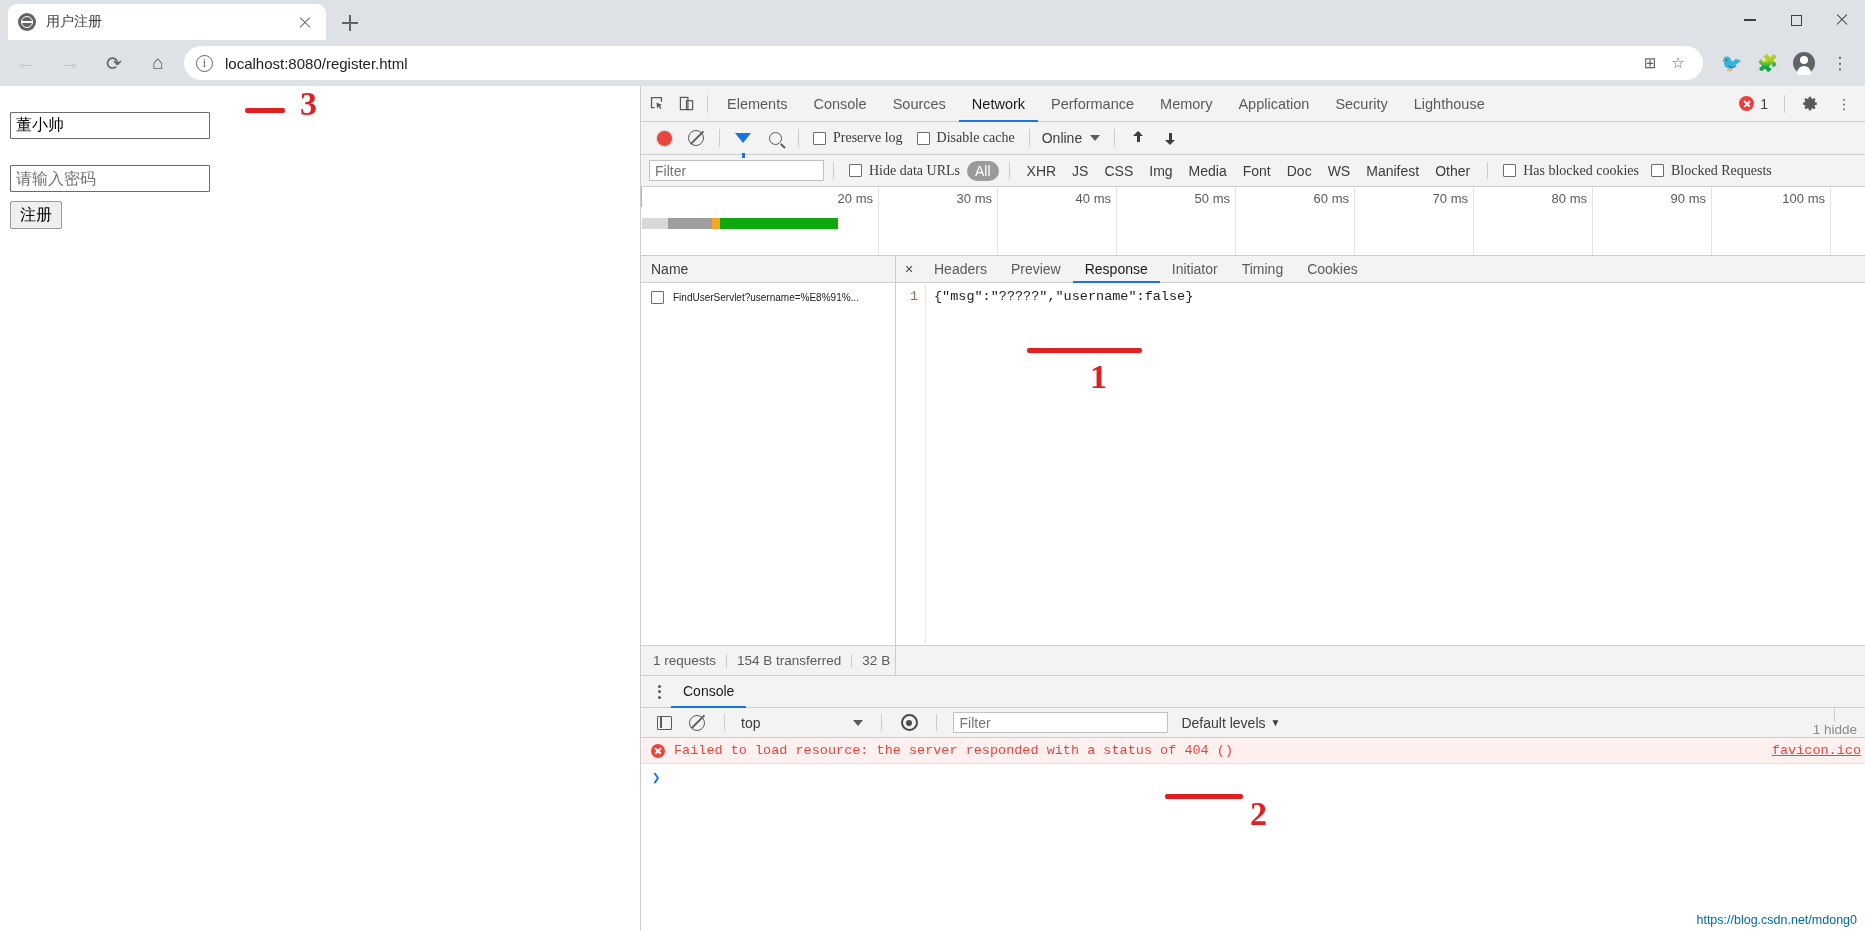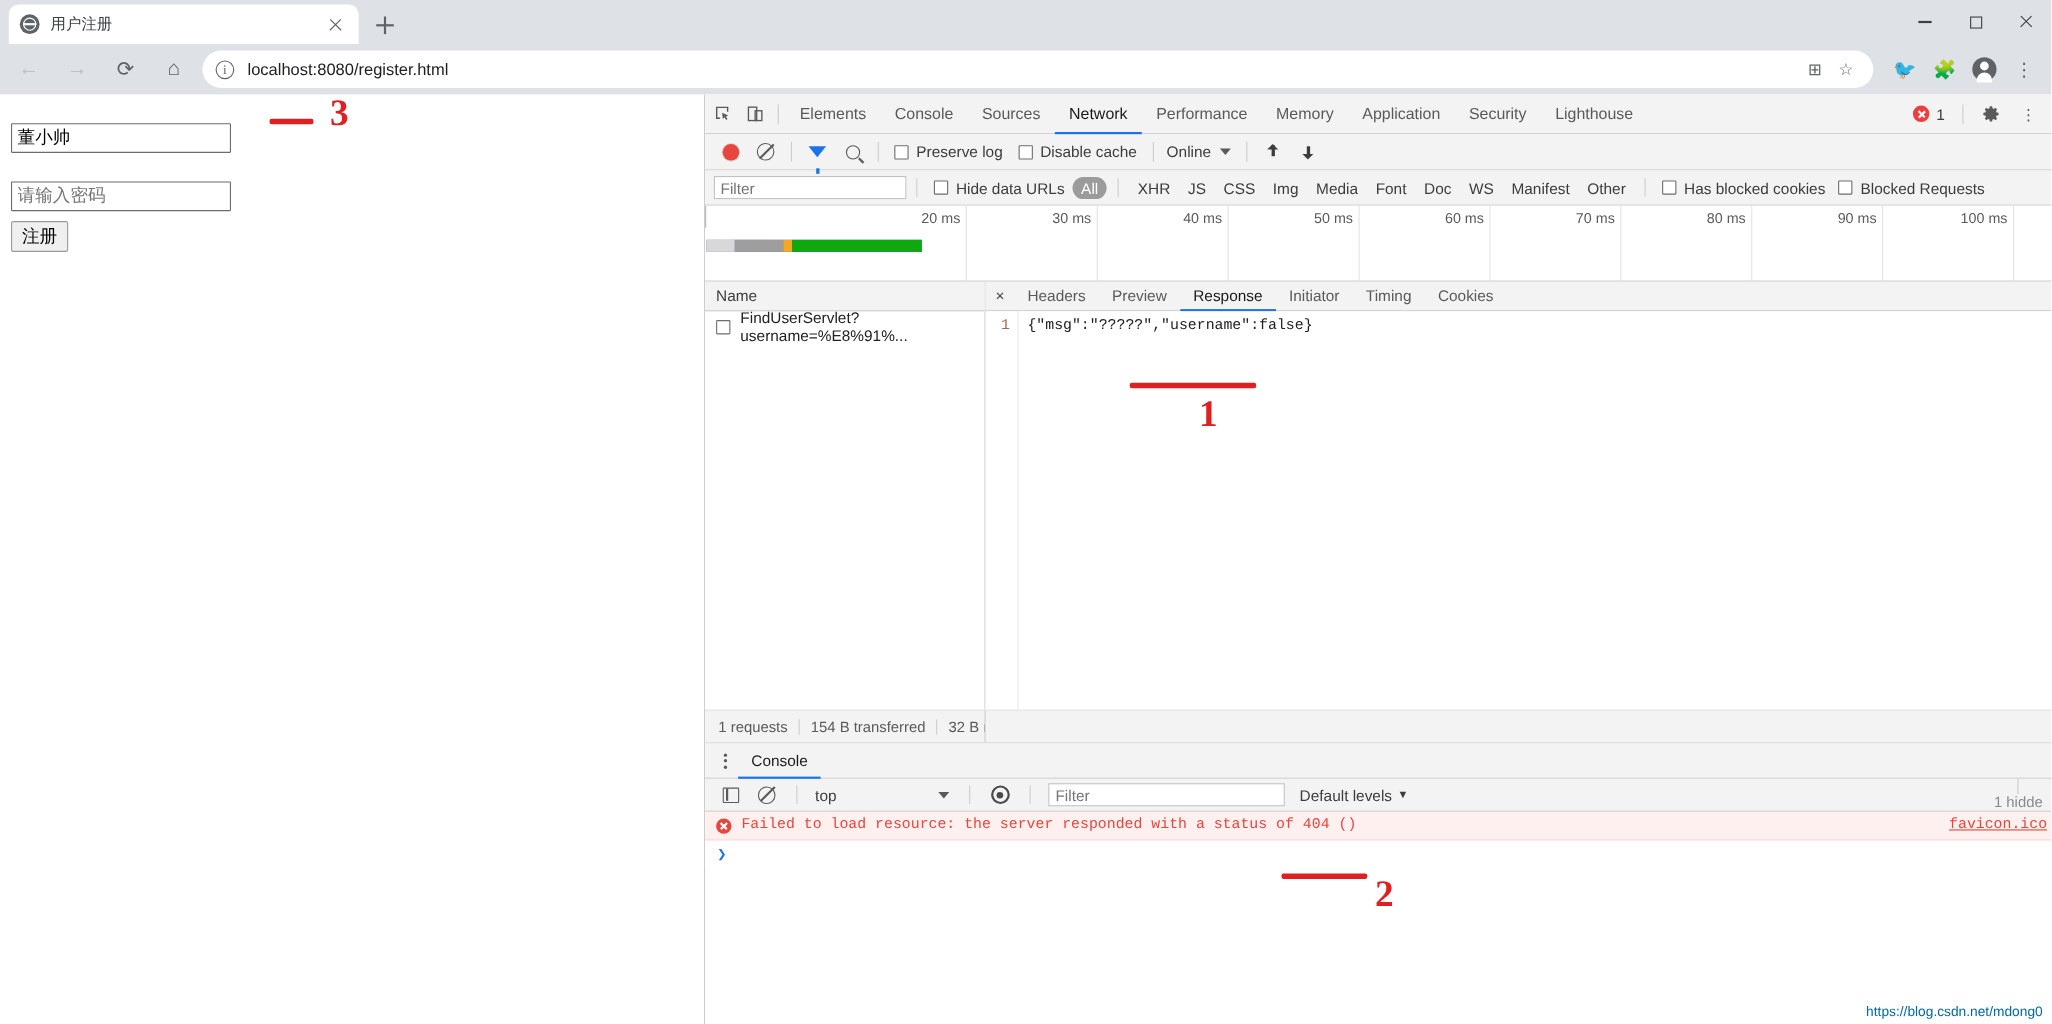--- a/index.html
+++ b/index.html
@@ -107,21 +107,21 @@
       background:#5a5a5a;transform:rotate(-45deg);}
   .funnel{width:0;height:0;border-left:8px solid transparent;border-right:8px solid transparent;
       border-top:10px solid #1a73e8;position:relative;}
   .funnel:after{content:"";position:absolute;left:-1.5px;top:10px;width:3px;height:5px;background:#1a73e8;}
   .magnif{width:13px;height:13px;border:1.7px solid #5a5a5a;border-radius:50%;box-sizing:border-box;position:relative;}
   .magnif:after{content:"";position:absolute;right:-5px;bottom:-3px;width:6px;height:1.7px;
       background:#5a5a5a;transform:rotate(45deg);}
   .cb{width:13px;height:13px;border:1.5px solid #6e6e6e;background:#fff;box-sizing:border-box;
       border-radius:1px;flex:0 0 auto;cursor:pointer;}
   .cb-lbl{display:flex;align-items:center;gap:7px;font-size:14px;color:#3c3c3c;
-      margin:0 6px;cursor:pointer;white-space:nowrap;}
+      margin:0 6px;cursor:pointer;white-space:nowrap;font-family:Liberation Serif, serif;}
   .sel-online{font-size:14px;color:#3c3c3c;margin-left:4px;}
   .caret{width:0;height:0;border-left:5px solid transparent;border-right:5px solid transparent;
       border-top:6px solid #5a5a5a;margin:0 6px;}
   .arrow-up,.arrow-dn{width:16px;height:16px;position:relative;}
   .arrow-up:before{content:"";position:absolute;left:6.5px;top:2px;width:3px;height:10px;background:#3c3c3c;}
   .arrow-up:after{content:"";position:absolute;left:3px;top:1px;border-left:5px solid transparent;
       border-right:5px solid transparent;border-bottom:5px solid #3c3c3c;}
   .arrow-dn:before{content:"";position:absolute;left:6.5px;top:3px;width:3px;height:9px;background:#3c3c3c;}
   .arrow-dn:after{content:"";position:absolute;left:3px;top:10px;border-left:5px solid transparent;
       border-right:5px solid transparent;border-top:5px solid #3c3c3c;}
@@ -140,21 +140,21 @@
   .ov-tick span{position:absolute;right:5px;top:4px;font-size:13px;color:#5a5a5a;white-space:nowrap;}
   .ov-leftline{position:absolute;left:0;top:0;width:1px;height:20px;background:#b5b5b5;}
   .ov-bar{position:absolute;left:1px;top:31px;height:11px;background:#1a73e8;display:flex;align-items:stretch;}
   .ov-seg{height:100%;}
   .split{display:flex;height:389px;border-bottom:1px solid #cdcdcd;}
 
   .reqlist{width:255px;border-right:1px solid #cdcdcd;box-sizing:border-box;background:#fff;}
   .reqlist-head{height:27px;background:#f3f3f3;border-bottom:1px solid #cdcdcd;
       display:flex;align-items:center;padding-left:10px;font-size:14px;color:#3c3c3c;box-sizing:border-box;}
   .req-row{height:28px;display:flex;align-items:center;padding-left:10px;gap:9px;
-      font-size:14px;color:#222;cursor:pointer;box-sizing:border-box;}
+      font-size:10px;color:#222;cursor:pointer;box-sizing:border-box;}
 
   .detail{flex:1;display:flex;flex-direction:column;min-width:0;}
   .detail-tabs{height:27px;background:#f3f3f3;border-bottom:1px solid #cdcdcd;
       display:flex;align-items:center;box-sizing:border-box;}
   .dclose{width:26px;height:26px;display:flex;align-items:center;justify-content:center;
       font-size:14px;color:#444;cursor:pointer;}
   .dtab{padding:0 12px;height:27px;line-height:26px;font-size:14px;color:#5a5a5a;cursor:pointer;
       box-sizing:border-box;white-space:nowrap;}
   .dtab.active{color:#1a1a1a;border-bottom:2px solid #1a73e8;}
   .resp-body{flex:1;background:#fff;display:flex;font-family:"Liberation Mono",monospace;font-size:13.5px;}

